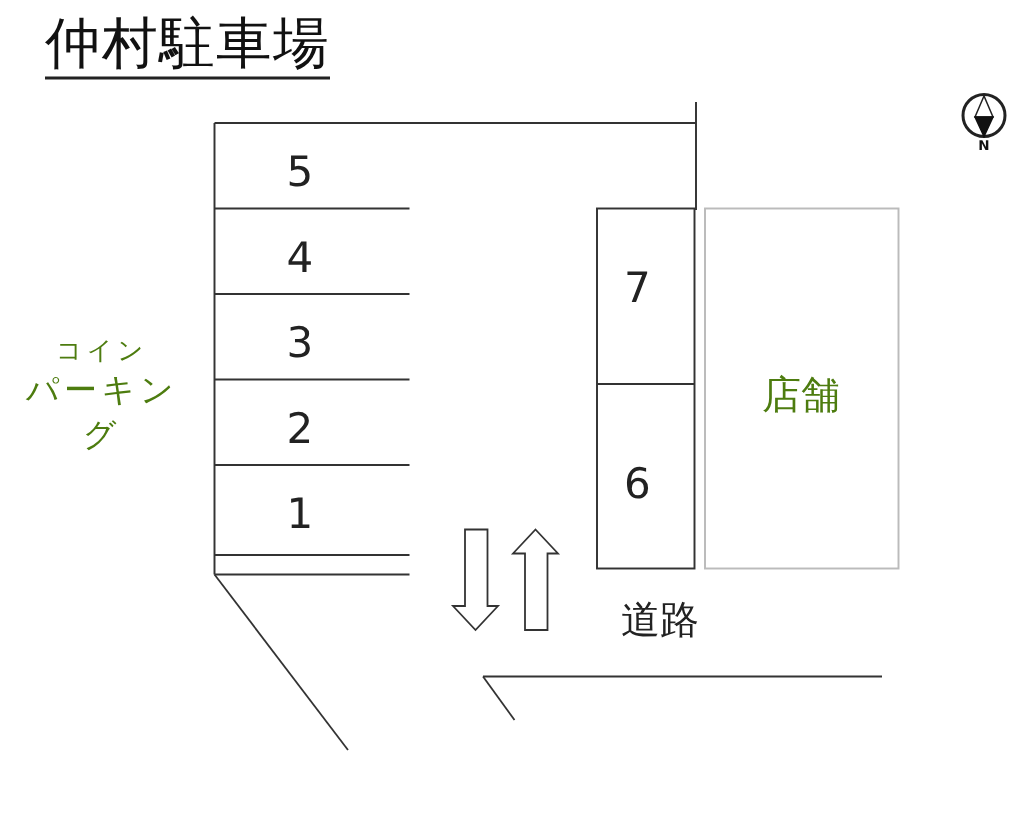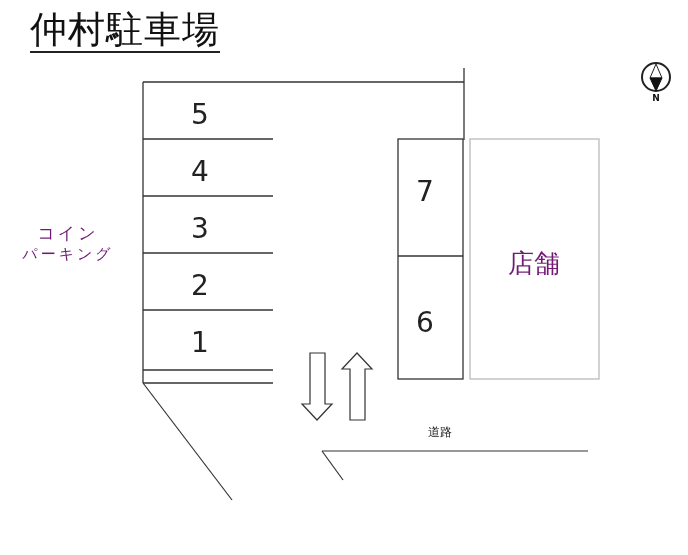--- a/index.html
+++ b/index.html
@@ -2,21 +2,21 @@
 <html><head>
   <meta charset="utf-8">
   <style>
     html, body { margin: 0; padding: 0; background: #ffffff; }
     body { width: 688px; height: 555px; position: relative; overflow: hidden;
            font-family: "DejaVu Sans", "Liberation Sans", sans-serif; }
     .title { position: absolute; left: 30px; top: 8px; font-size: 37px; color: #111;
              letter-spacing: 1px; border-bottom: 2px solid #222; line-height: 43px; padding-bottom: 0px; font-family: Liberation Serif, serif; }
     .label { position: absolute; color: #222; text-align: center; }
     .num { font-size: 28px; width: 60px; }
-    .gray { color: #701a75; }
+    .gray { color: #4d7c0f; }
     svg.map { position: absolute; left: 0; top: 0; }
     .compass { position: absolute; left: 638px; top: 58px; width: 36px; height: 50px; }
   </style>
 </head>
 <body>
 
 <div class="title">仲村駐車場</div>
 
 <svg class="map" width="688" height="555">
 
@@ -54,25 +54,25 @@
 
 <div class="label num" style="left:170px; top:98px;">5</div>
 <div class="label num" style="left:170px; top:155px;">4</div>
 <div class="label num" style="left:170px; top:212px;">3</div>
 <div class="label num" style="left:170px; top:269px;">2</div>
 <div class="label num" style="left:170px; top:326px;">1</div>
 <div class="label num" style="left:395px; top:175px;">7</div>
 <div class="label num" style="left:395px; top:306px;">6</div>
 
 <div class="label gray" style="left:28px; top:222px; width:80px; font-size:17px; letter-spacing:3px;">コイン</div>
-<div class="label gray" style="left:6px; top:245px; width:124px; font-size:15px; letter-spacing:3px;">パーキング</div>
+<div class="label gray" style="left:6px; top:245px; width:124px; font-size:22px; letter-spacing:3px;">パーキング</div>
 
 <div class="label gray" style="left:494px; top:246px; width:80px; font-size:26px;">店舗</div>
 
-<div class="label" style="left:405px; top:424px; width:70px; font-size:12px;">道路</div>
+<div class="label" style="left:405px; top:396px; width:70px; font-size:26px;">道路</div>
 
 <div class="compass">
   <svg width="36" height="50">
     <circle cx="18" cy="19" r="14" fill="#fff" stroke="#222" stroke-width="2"></circle>
     <polygon points="18,6 12,20 24,20" fill="#fff" stroke="#222" stroke-width="1"></polygon>
     <polygon points="12,20 24,20 18,33" fill="#111" stroke="#111" stroke-width="1"></polygon>
   </svg>
   <div style="position:absolute; left:12px; top:35px; font-size:9px; font-weight:bold; color:#111; width:12px; text-align:center;">N</div>
 </div>
 

